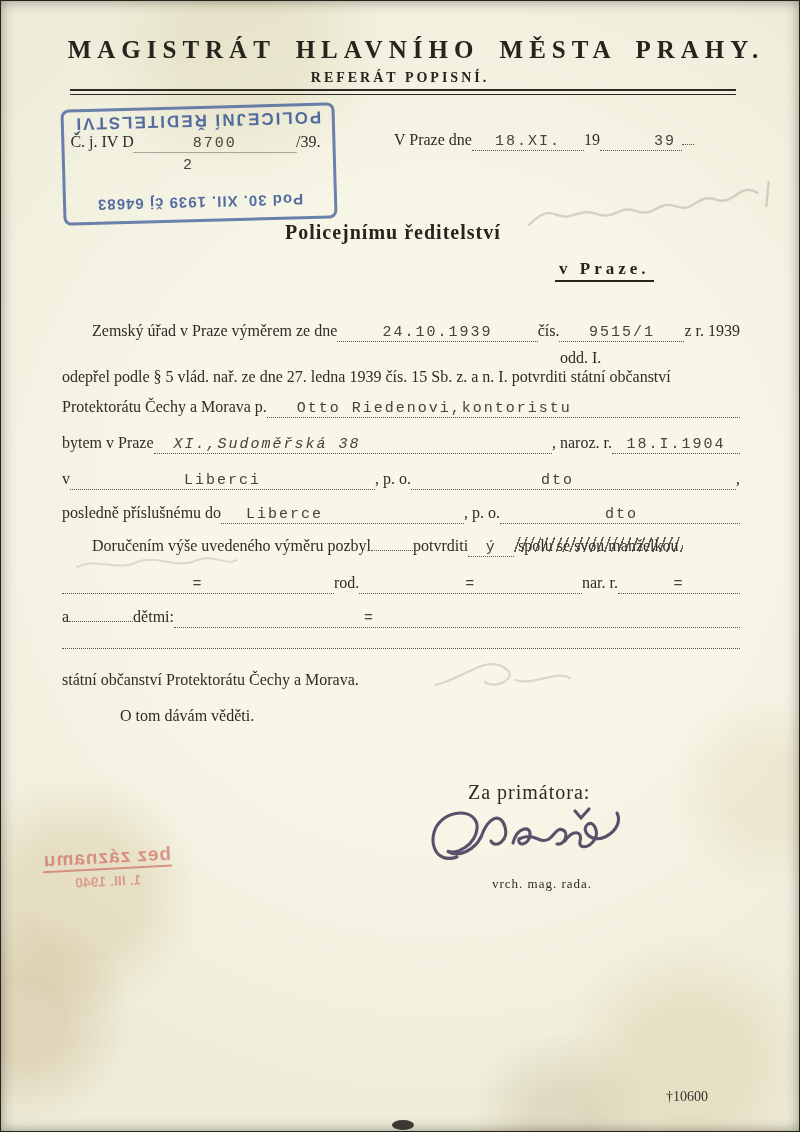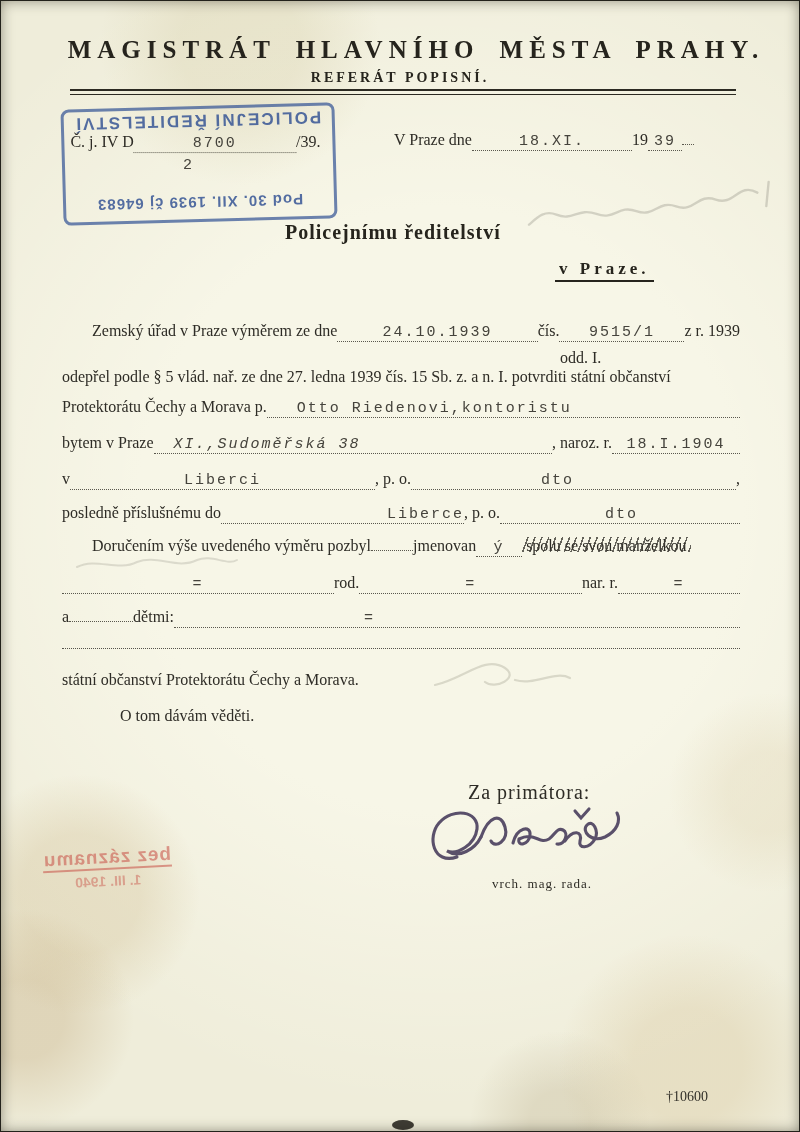--- a/index.html
+++ b/index.html
@@ -128,21 +128,21 @@
     </div>
     <div class="refsub typed">2</div>
   </div>
 
   <div class="abs row" style="top:131px;left:394px;width:300px;">
     <span class="lbl">V Praze dne</span>
     <span class="fill grow">
       <span class="typed">18.XI.</span>
     </span>
     <span class="lbl">19</span>
-    <span class="fill" style="width:34px;">
+    <span class="fill" style="width:34px;padding-left:48px;">
       <span class="typed">39</span>
     </span>
     <span class="fill" style="width:12px;"></span>
   </div>
 
   <svg class="abs pencil" style="top:178px;left:520px;opacity:.32;transform:rotate(-4deg);" width="265" height="55" viewBox="0 0 265 55">
     <path d="M250,12 L246,36 M238,22 C220,10 214,34 196,26 C178,18 174,38 156,30 C138,22 134,40 116,32 C98,24 94,40 76,32 C58,24 52,38 36,30 C24,24 16,32 8,38" fill="none" stroke="#8a887c" stroke-width="2.4" stroke-linecap="round"></path>
   </svg>
 
   <div class="abs addr1">Policejnímu ředitelství</div>
@@ -188,33 +188,33 @@
     </span>
     <span class="lbl">, p. o.</span>
     <span class="fill grow" style="text-align:left;padding-left:130px;">
       <span class="typed">dto</span>
     </span>
     <span class="lbl">,</span>
   </div>
 
   <div class="abs row" style="top:504px;">
     <span class="lbl">posledně příslušnému do</span>
-    <span class="fill" style="width:218px;text-align:right;padding-left:25px;">
+    <span class="fill" style="width:218px;text-align:left;padding-left:25px;">
       <span class="typed">Liberce</span>
     </span>
     <span class="lbl">, p. o.</span>
     <span class="fill grow" style="text-align:left;padding-left:105px;">
       <span class="typed">dto</span>
     </span>
   </div>
 
   <div class="abs row" style="top:537px;">
     <span class="lbl indent">Doručením výše uvedeného výměru pozbyl</span>
     <span class="fill" style="width:42px;"></span>
-    <span class="lbl">jmenovan</span>
+    <span class="lbl">potvrditi</span>
     <span class="fill" style="width:46px;">
       <span class="typed">ý</span>
     </span>
     <span class="lbl">&nbsp;</span>
     <span class="struck">spolu se svou manželkou</span>
   </div>
 
   <svg class="abs pencil" style="top:552px;left:72px;opacity:.22;" width="170" height="25" viewBox="0 0 170 25">
     <path d="M5,15 C25,5 45,20 65,10 C85,2 105,18 125,8 C140,2 155,14 165,8" fill="none" stroke="#7d7b6f" stroke-width="2" stroke-linecap="round"></path>
   </svg>

